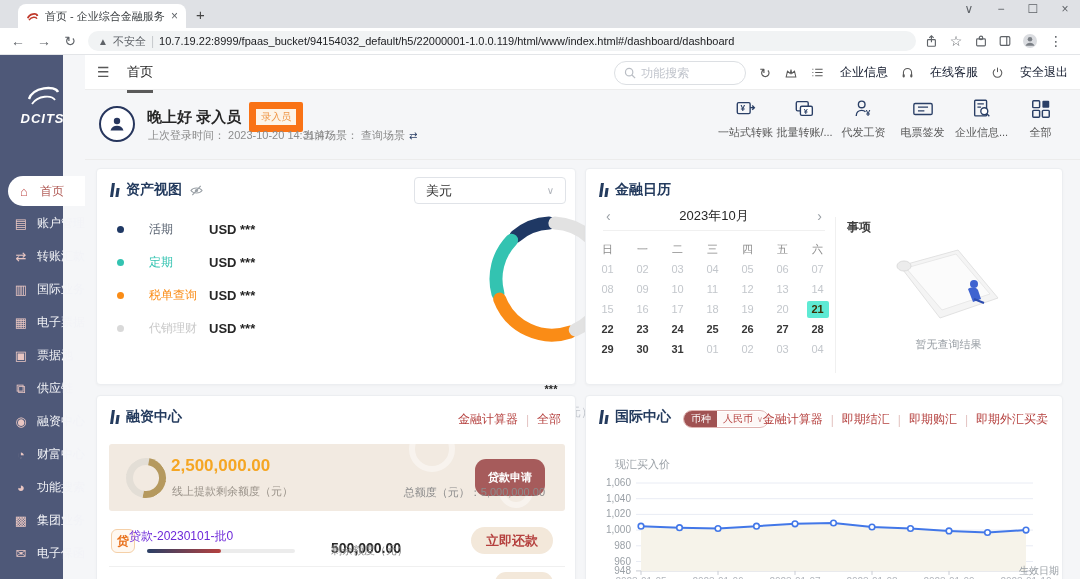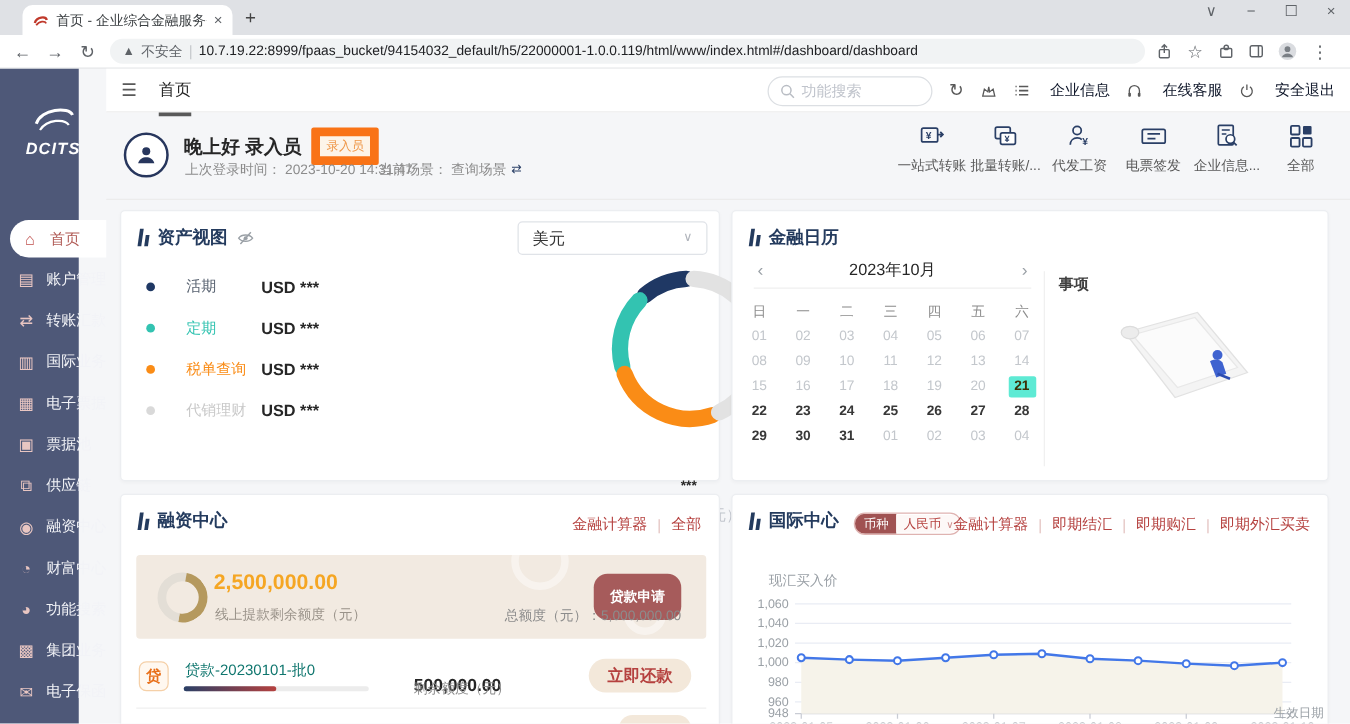--- a/index.html
+++ b/index.html
@@ -106,21 +106,21 @@
   
   #financing-card { left:96px; top:395px; width:480px; height:300px; }
   .fin-banner { position:absolute; left:12px; top:48px; width:456px; height:67px; background:#f2eae1; border-radius:3px; overflow:hidden; }
   .fin-banner .deco { position:absolute; border:6px solid rgba(255,255,255,.45); border-radius:50%; }
   .fin-ring { position:absolute; left:17px; top:14px; width:40px; height:40px; border-radius:50%; border:7px solid #e3ded6; border-right-color:#b5995e; border-bottom-color:#b5995e; transform:rotate(-35deg); }
   .fin-amount { position:absolute; left:62px; top:12px; font-size:17px; font-weight:bold; color:#f5a623; }
   .fin-amount-label { position:absolute; left:63px; top:40px; font-size:11px; color:#9a938a; }
   .apply-btn { position:absolute; right:20px; top:15px; height:37px; padding:0 13px; background:#a65b5b; color:#fff; font-size:11px; font-weight:bold; border:none; border-radius:11px; display:flex; align-items:center; cursor:pointer; }
   .fin-total { position:absolute; right:20px; top:41px; font-size:11px; color:#8c8c8c; }
   .loan-badge { position:absolute; left:14px; top:133px; width:24px; height:24px; border:1px solid #f5d0a8; background:#fff8f0; border-radius:6px; color:#e8701a; font-size:12px; font-weight:bold; display:flex; align-items:center; justify-content:center; }
-  .loan-name { position:absolute; left:51px; top:132px; font-size:12px; color:#0f766e; }
+  .loan-name { position:absolute; left:32px; top:132px; font-size:12px; color:#6d28d9; }
   .loan-track { position:absolute; left:50px; top:153px; width:148px; height:4px; background:#ececec; border-radius:2px; }
   .loan-fill { height:4px; border-radius:2px; background:linear-gradient(90deg,#2a3f66,#b5413f); }
   .loan-amount { position:absolute; left:234px; top:127px; font-size:14px; font-weight:bold; color:#262626;margin-top:17px; }
   .loan-amount-label { position:absolute; left:234px; top:147px; font-size:11px; color:#8c8c8c; }
   .repay-btn { position:absolute; right:22px; top:131px; height:27px; padding:0 15px; background:#f3e8da; color:#b5413f; font-size:13px; font-weight:bold; border:none; border-radius:14px; cursor:pointer; }
   .loan-divider { position:absolute; left:12px; top:170px; width:456px; border-top:1px solid #f0f0f0; }
   .partial-btn { position:absolute; right:22px; top:176px; width:58px; height:22px; background:#f3e8da; border-radius:13px; }
 
   
   #intl-card { left:585px; top:395px; width:478px; height:300px; }
@@ -470,20 +470,21 @@
     <div class="cal-vline"></div>
     <div class="events-title">事项</div>
     <svg class="empty-illu" width="120" height="85" viewBox="0 0 120 85">
       <polygon points="14,22 72,6 112,54 54,74" fill="#f4f4f4" stroke="#e2e2e2" stroke-width="1"></polygon>
       <polygon points="20,24 70,10 104,50 56,66" fill="#fbfbfb" stroke="#e8e8e8" stroke-width="1"></polygon>
       <ellipse cx="18" cy="22" rx="7" ry="5" fill="#ececec" stroke="#dcdcdc"></ellipse>
       <circle cx="88" cy="40" r="4" fill="#3f63d0"></circle>
       <path d="M82 45c3-2 8-2 10 1l3 9-8 3z" fill="#3f63d0"></path>
       <path d="M88 55l10 4" stroke="#2c4cb0" stroke-width="2"></path>
     </svg>
+    <div class="empty-text">暂无查询结果</div>
   </div>
 
   <div class="card" id="financing-card">
     <div class="card-head">
       <span class="tmark">
           <i class="b1"></i>
           <i class="b2"></i>
         </span>
       <span class="card-title">融资中心</span>
     </div>

